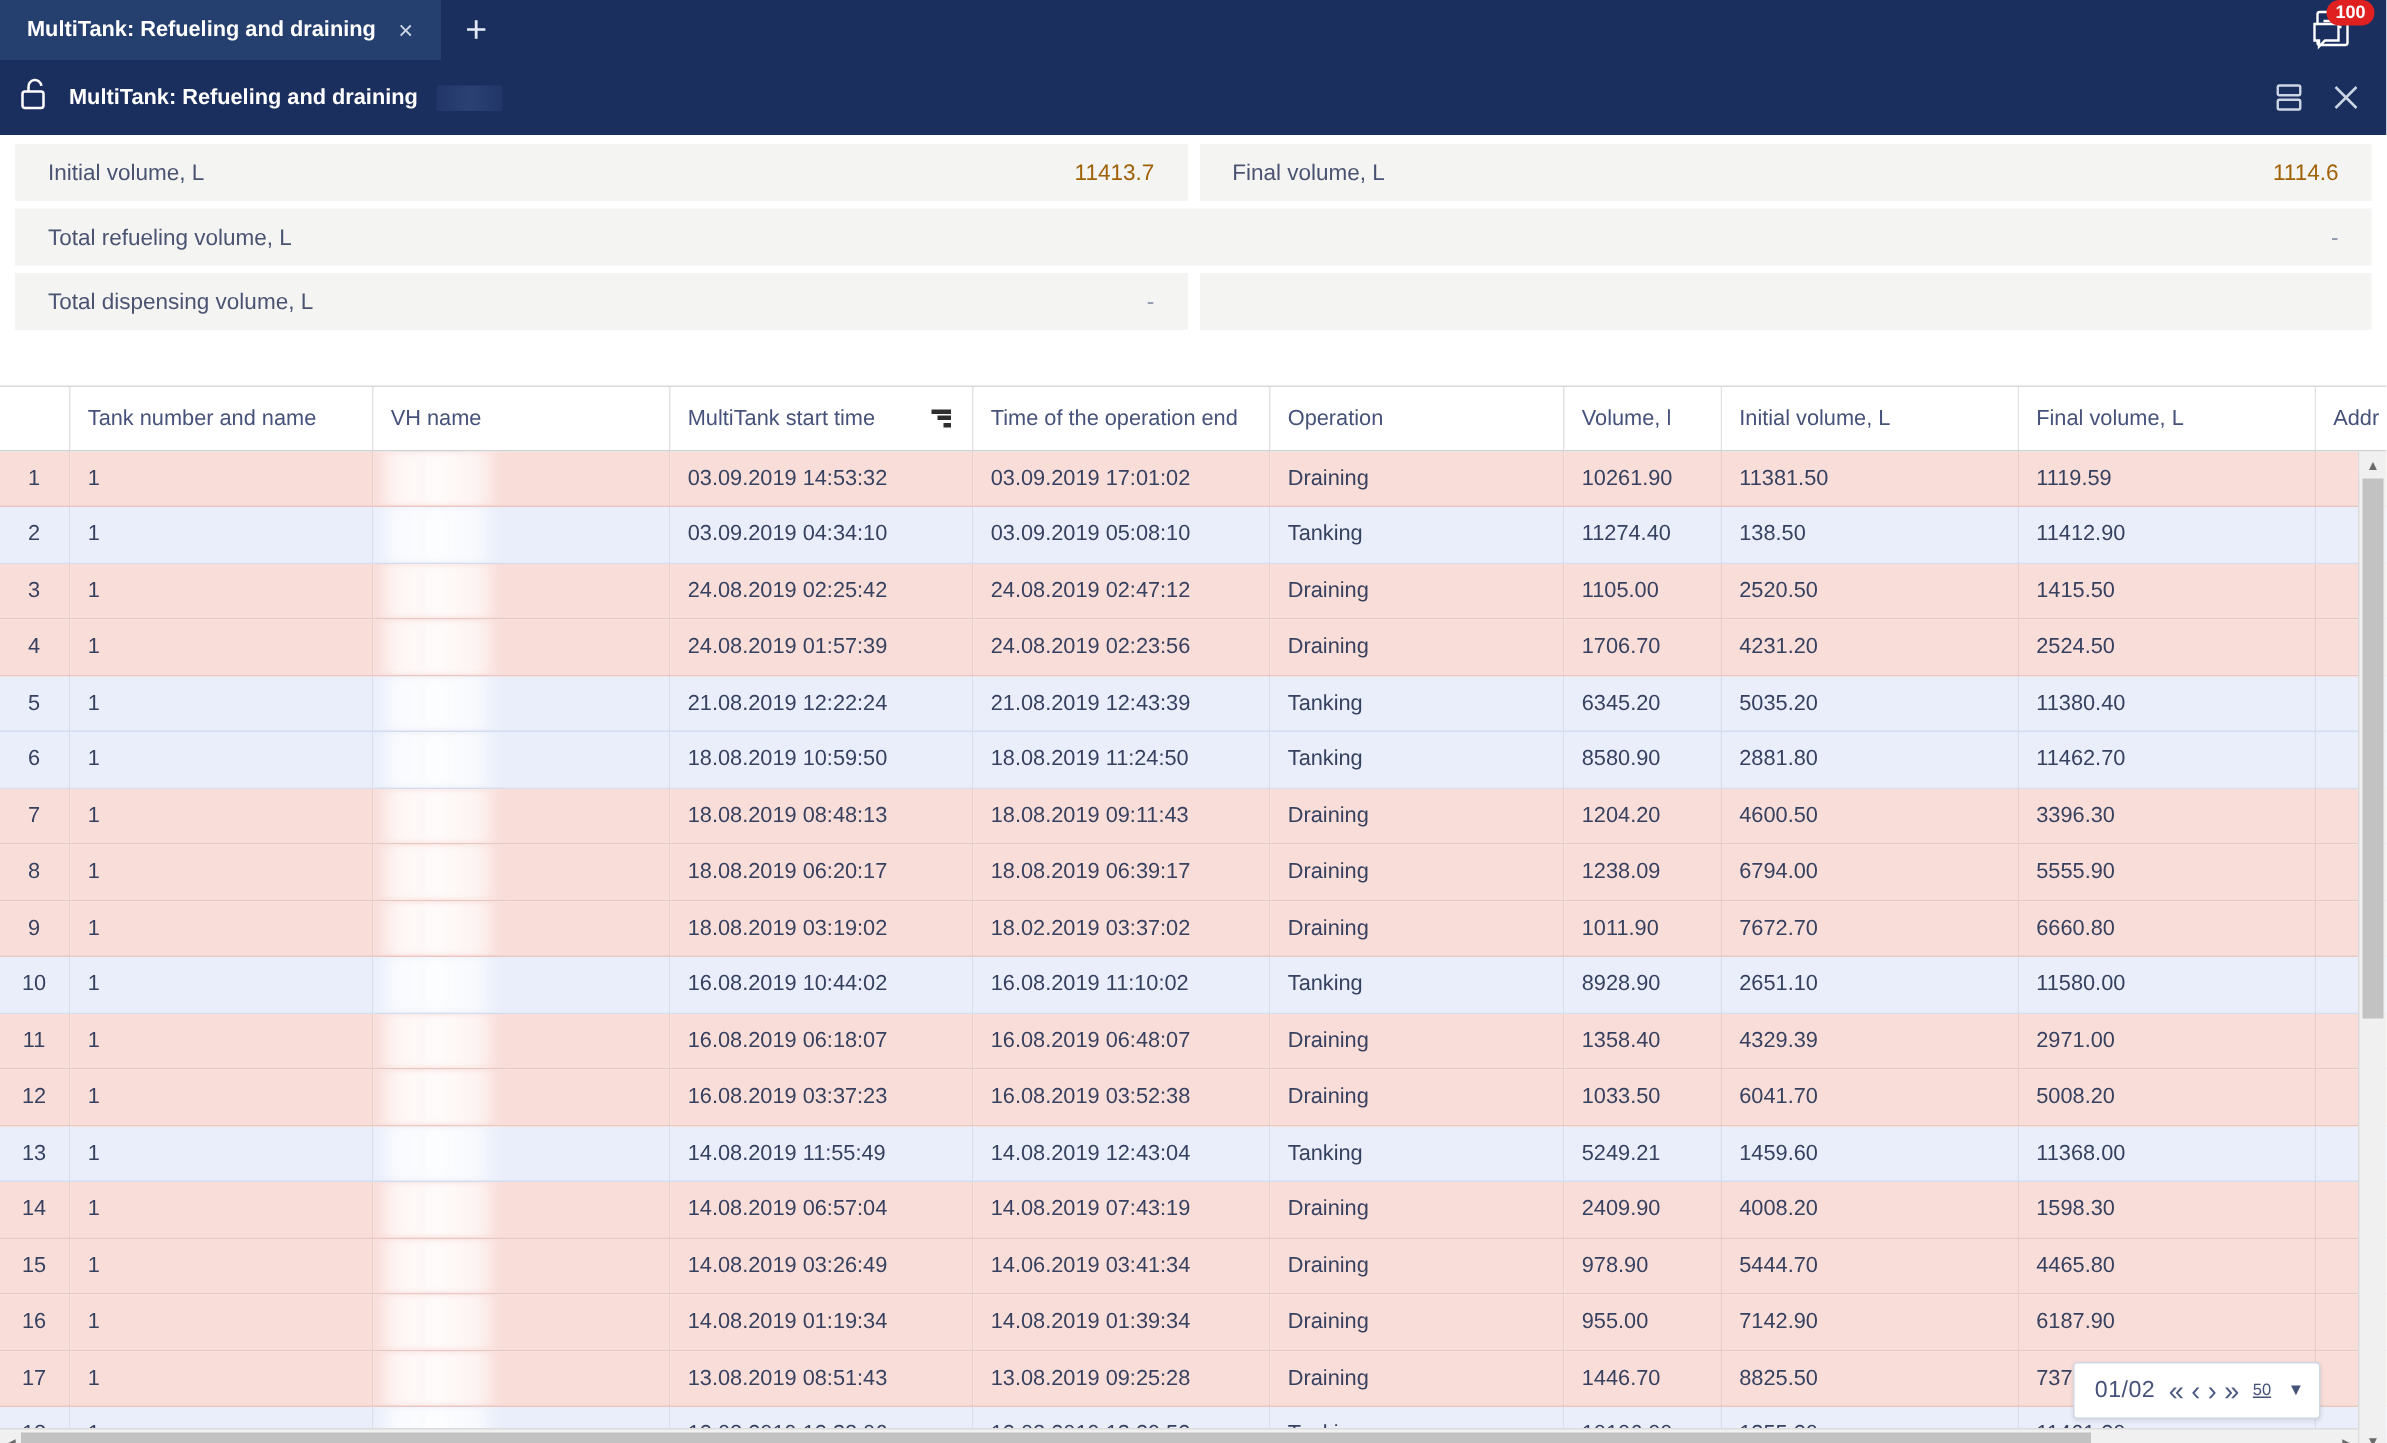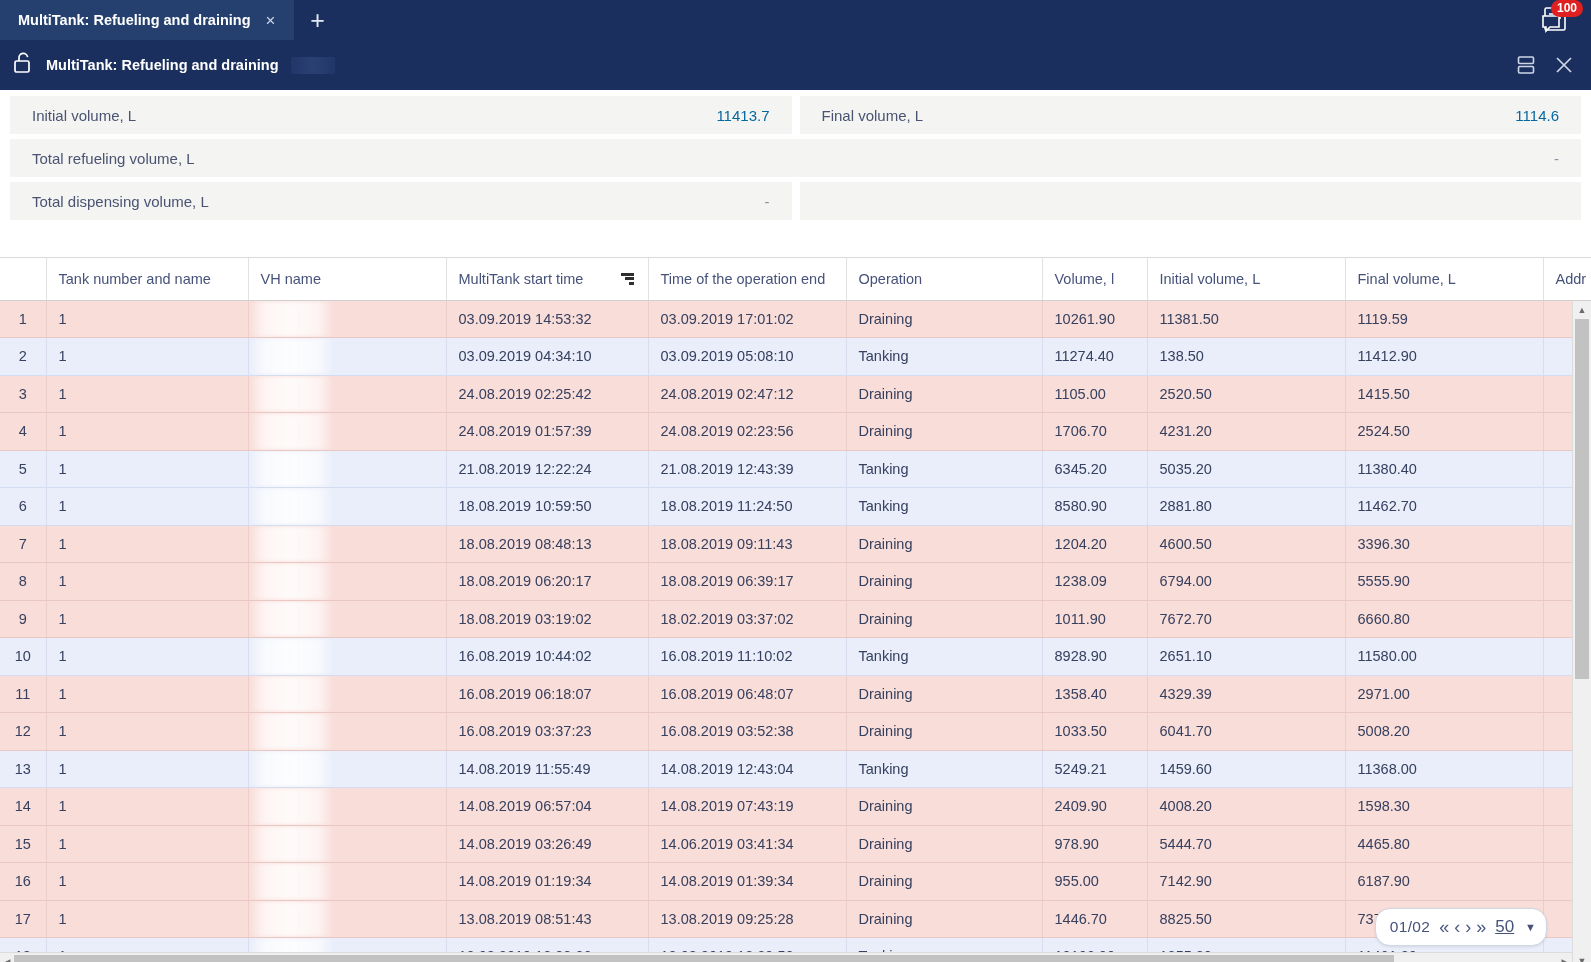--- a/index.html
+++ b/index.html
@@ -101,21 +101,21 @@
     align-items: center;
     padding: 0 22px 0 22px;
     height: 38px;
     font-size: 15px;
     color: #4a5472;
   }
   .sum-cell.empty { background: #f4f4f2; }
   .sum-label { color: #4a5472; }
   .sum-value {
     margin-left: auto;
-    color: #0369a1;
+    color: #a16207;
     font-size: 15px;
   }
   .sum-value.dash { color: #8a93ab; }
 
   
   .table-wrap {
     position: relative;
     border-top: 1px solid #d9d9d9;
     height: 713px;
     overflow: hidden;
@@ -227,35 +227,35 @@
   }
   .hscroll .arrow.left { left: 0; }
   .hscroll .arrow.right { right: 0; }
 
   
   .pager {
     position: absolute;
     right: 44px; bottom: 24px;
     background: #ffffff;
     border: 1px solid #cfd6e4;
-    border-radius: 15px;
+    border-radius: 3px;
     height: 38px;
     display: flex;
     align-items: center;
     gap: 9px;
     padding: 0 10px 0 14px;
     color: #46527a;
     font-size: 15.5px;
     box-shadow: 0 1px 3px rgba(0,0,0,.10);
     z-index: 5;
   }
   .pager .pg-num { letter-spacing: .3px; }
   .pager .nav { display: flex; align-items: center; gap: 5px; font-size: 18px; color:#4b5a84; }
   .pager .nav span { cursor: pointer; line-height: 1; }
-  .pager .per-page { font-size: 17px; cursor: pointer; text-decoration: underline; }
+  .pager .per-page { font-size: 11px; cursor: pointer; text-decoration: underline; }
   .pager .caret { font-size: 11px; color:#46527a; cursor: pointer; padding-left:2px;}
 </style>
 </head>
 <body>
 
 <div class="tabstrip">
   <div class="tab">
     <span class="tab-title">MultiTank: Refueling and draining</span>
     <span class="tab-close">×</span>
   </div>

